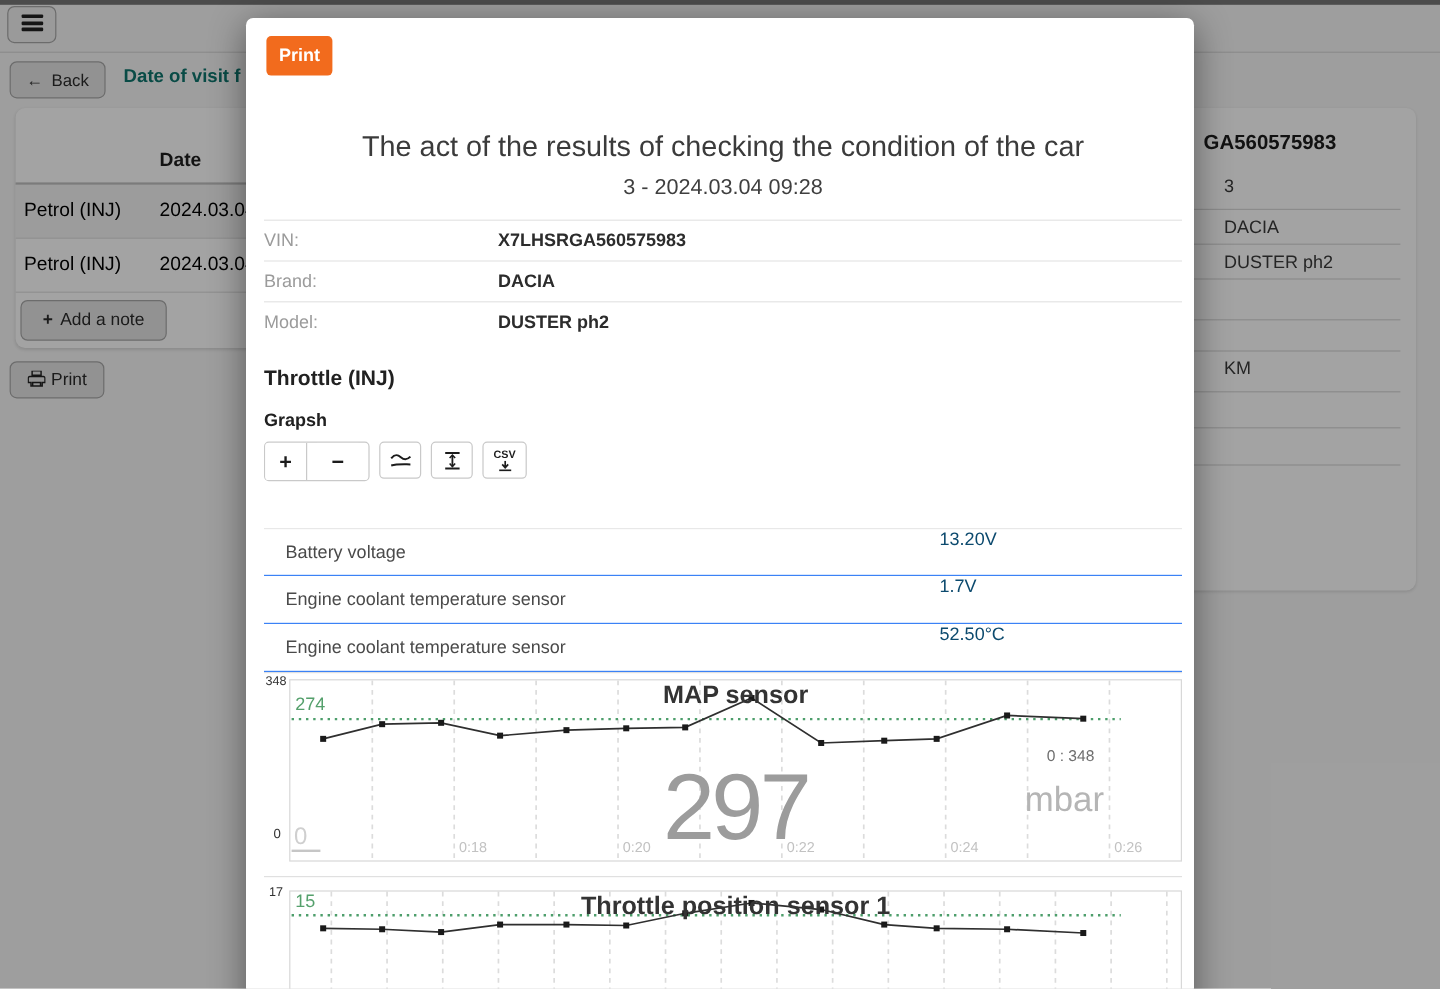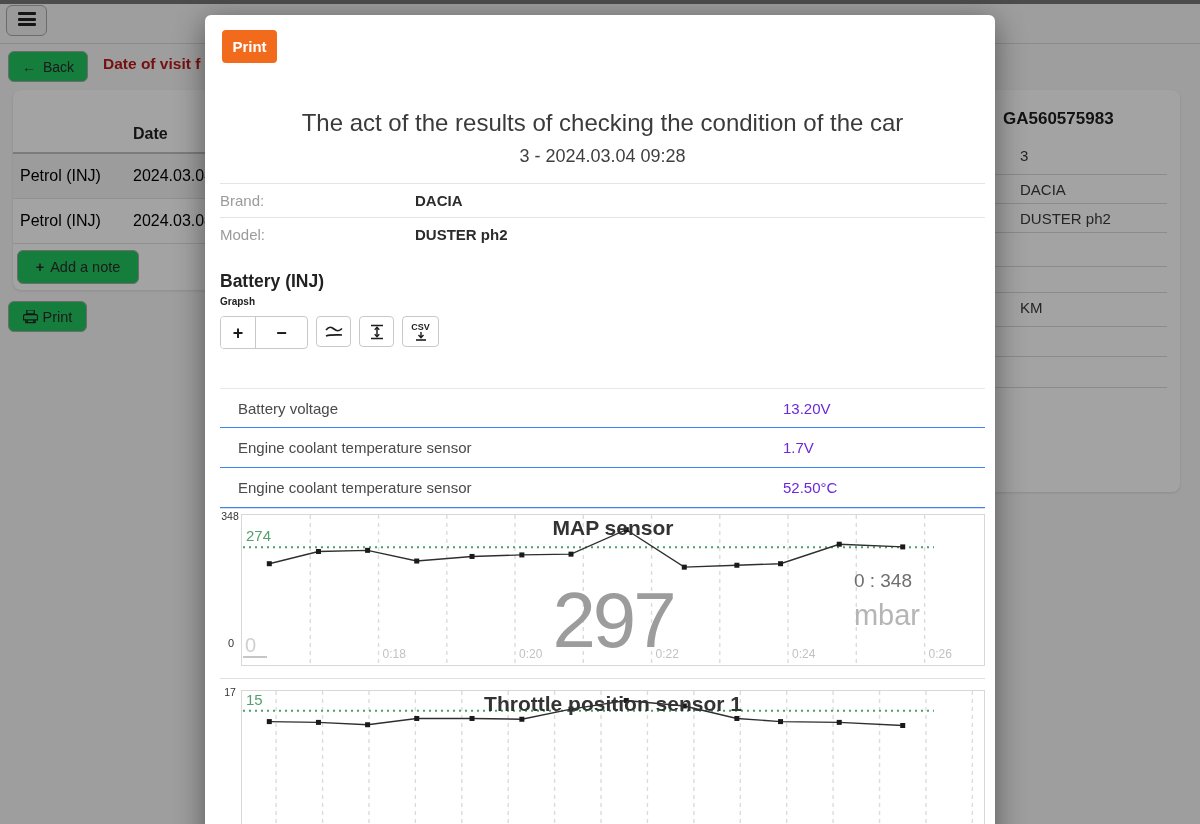--- a/index.html
+++ b/index.html
@@ -7,25 +7,25 @@
   body { font-family:"Liberation Sans", sans-serif; background:#f8f8f8; position:relative; }
 
   
   .topbar { position:absolute; left:0; top:0; width:1200px; height:4px; background:#787878; }
   .appheader { position:absolute; left:0; top:4px; width:1200px; height:40px; border-bottom:1px solid #d9d9d9; }
   .menu-btn { position:absolute; left:6px; top:1px; width:41px; height:31px; background:#f1f1f1;
               border:1px solid #a9a9a9; border-radius:6px; cursor:pointer; }
   .hamburger { display:inline-block; width:18px; }
   .hamburger span { display:block; width:18px; height:3px; background:#222; margin:2.5px auto; border-radius:1px; }
   .subheader { position:absolute; left:0; top:44px; width:1200px; height:46px; }
-  .btn { background:#22c55e; border:1px solid #a9a9a9; border-radius:6px; color:#2b2b2b;
+  .btn { background:#e5e5e5; border:1px solid #a9a9a9; border-radius:6px; color:#2b2b2b;
          font-family:"Liberation Sans", sans-serif; font-size:14px; cursor:pointer; }
   .back-btn { position:absolute; left:8px; top:7px; width:80px; height:31px; }
   .back-btn .arr { margin-right:7px; color:#333; }
-  .page-title { position:absolute; left:103px; top:11px; font-size:15.5px; font-weight:600; color:#b91c1c; white-space:nowrap; }
+  .page-title { position:absolute; left:103px; top:11px; font-size:15.5px; font-weight:600; color:#0f766e; white-space:nowrap; }
 
   .card { position:absolute; background:#fff; border-radius:8px; box-shadow:0 1px 3px rgba(0,0,0,0.12); }
   .visits-card { left:13px; top:90px; width:400px; height:200px; }
   .vh-row { height:64px; position:relative; border-bottom:2px solid #c0c0c0; }
   .vh-row .h-date { position:absolute; left:120px; bottom:9px; font-weight:bold; color:#1f1f1f; }
   .v-row { height:45px; position:relative; border-bottom:1px solid #e2e2e2; cursor:pointer; }
   .v-row.striped { background:#f5f5f5; }
   .v-row .c1 { position:absolute; left:7px; top:13px; }
   .v-row .c2 { position:absolute; left:120px; top:13px; white-space:nowrap; }
   .addnote-btn { position:absolute; left:4px; top:160px; width:122px; height:34px; font-size:14.5px; }
@@ -48,52 +48,52 @@
              font-family:"Liberation Sans", sans-serif; }
   .m-title { margin-top:46px; text-align:center; font-size:24px; font-weight:400; color:#3b3b3b; }
   .m-subtitle { margin-top:9px; text-align:center; font-size:18px; color:#3f3f3f; }
 
   .info-table { margin-top:16px; }
   .info-row { position:relative; height:34px; border-top:1px solid #e4e4e4; }
   .info-row .lbl { position:absolute; left:0; top:8px; width:195px; font-size:15px; color:#9b9b9b; }
   .info-row .val { position:absolute; left:195px; top:8px; font-size:15px; font-weight:bold; color:#2c2c2c; }
 
   .sec-h2 { margin-top:20px; font-size:17.5px; font-weight:bold; color:#212121; }
-  .sec-h3 { margin-top:4px; font-size:10px; font-weight:bold; color:#212121; }
+  .sec-h3 { margin-top:16px; font-size:15px; font-weight:bold; color:#212121; }
 
   .toolbar { margin-top:9px; height:33px; display:flex; align-items:flex-start; }
   .tb-group { display:flex; border:1px solid #c9c9c9; border-radius:4px; overflow:hidden; margin-right:8px; }
   .tb-group .tbtn { border:none; border-right:1px solid #c9c9c9; border-radius:0; }
   .tb-group .tbtn:last-child { border-right:none; }
   .tbtn { width:35px; height:31px; background:#fff; border:1px solid #c9c9c9; border-radius:4px;
           margin-right:8px; cursor:pointer; color:#1c1c1c; font-size:18px; font-weight:bold; line-height:1;
           display:inline-flex; align-items:center; justify-content:center; font-family:"Liberation Sans", sans-serif; }
   .tbtn.csv { width:37px; flex-direction:column; font-size:9px; font-weight:bold; letter-spacing:0; }
 
   .sensor-table { margin-top:39px; }
   .sensor-row { position:relative; height:40px; border-bottom:1px solid #3b82f6; }
   .sensor-row:first-child { border-top:1px solid #e8e8e8; }
   .sensor-row .lbl { position:absolute; left:18px; top:11px; font-size:15px; color:#4a4a4a; }
-  .sensor-row .val { position:absolute; left:563px; top:11px; font-size:15px; color:#6d28d9;text-align:center; }
+  .sensor-row .val { position:absolute; left:563px; top:0; font-size:15px; color:#0c4a6e;text-align:center; }
 
   .chart-block { border-top:1px solid #e0e0e0; padding-bottom:12px; }
   .chart-block + .chart-block .plot { margin-top:11px; }
   .plot { position:relative; margin-left:21px; margin-top:5px; width:744px; height:152px;
           border:1px solid #d8d8d8; cursor:grab; }
   .plot svg { position:absolute; left:0; top:0; overflow:visible; }
   .c-title { position:absolute; left:0; right:0; top:1px; text-align:center; font-size:21px;
              font-weight:bold; color:#333; z-index:3; }
   .c-ytop { position:absolute; left:-21px; top:-5px; width:18px; text-align:center; font-size:10.5px; color:#333; }
   .c-ybot { position:absolute; left:-14px; bottom:16px; font-size:11px; color:#333; }
   .c-thresh-lbl { position:absolute; left:4px; font-size:15px; color:#55a06c; z-index:2; }
   .c-min { position:absolute; left:3px; bottom:8px; font-size:20px; color:#cfcfcf; z-index:2; }
   .c-min-line { position:absolute; left:1px; bottom:7px; width:24px; height:2px; background:#c6c6c6; z-index:2; }
   .c-big { position:absolute; left:0; right:0; bottom:6px; text-align:center; font-size:78px;
            color:#9c9c9c; letter-spacing:-3px; line-height:1; z-index:1; }
-  .c-range { position:absolute; right:72px; top:55px; font-size:19px; color:#6e6e6e; z-index:2; }
+  .c-range { position:absolute; right:72px; top:55px; font-size:13px; color:#6e6e6e; z-index:2; }
   .c-unit { position:absolute; right:64px; top:84px; font-size:29px; color:#b5b5b5; z-index:2; }
 </style>
 </head>
 <body>
 
 <div>
   <div class="topbar"></div>
 
   <div class="appheader">
     <button class="menu-btn">
@@ -162,30 +162,34 @@
 
 <div class="overlay"></div>
 
 <div class="modal">
   <button class="m-print">Print</button>
   <h1 class="m-title">The act of the results of checking the condition of the car</h1>
   <div class="m-subtitle">3 - 2024.03.04 09:28</div>
 
   <div class="info-table" id="info-table">
       <div class="info-row">
+        <span class="lbl">VIN:</span>
+        <span class="val">X7LHSRGA560575983</span>
+      </div>
+      <div class="info-row">
         <span class="lbl">Brand:</span>
         <span class="val">DACIA</span>
       </div>
       <div class="info-row">
         <span class="lbl">Model:</span>
         <span class="val">DUSTER ph2</span>
       </div>
     </div>
 
-  <div class="sec-h2">Battery (INJ)</div>
+  <div class="sec-h2">Throttle (INJ)</div>
   <div class="sec-h3">Grapsh</div>
 
   <div class="toolbar">
     <div class="tb-group">
       <button class="tbtn">
           <span>+</span>
         </button>
       <button class="tbtn">
           <span>−</span>
         </button>

